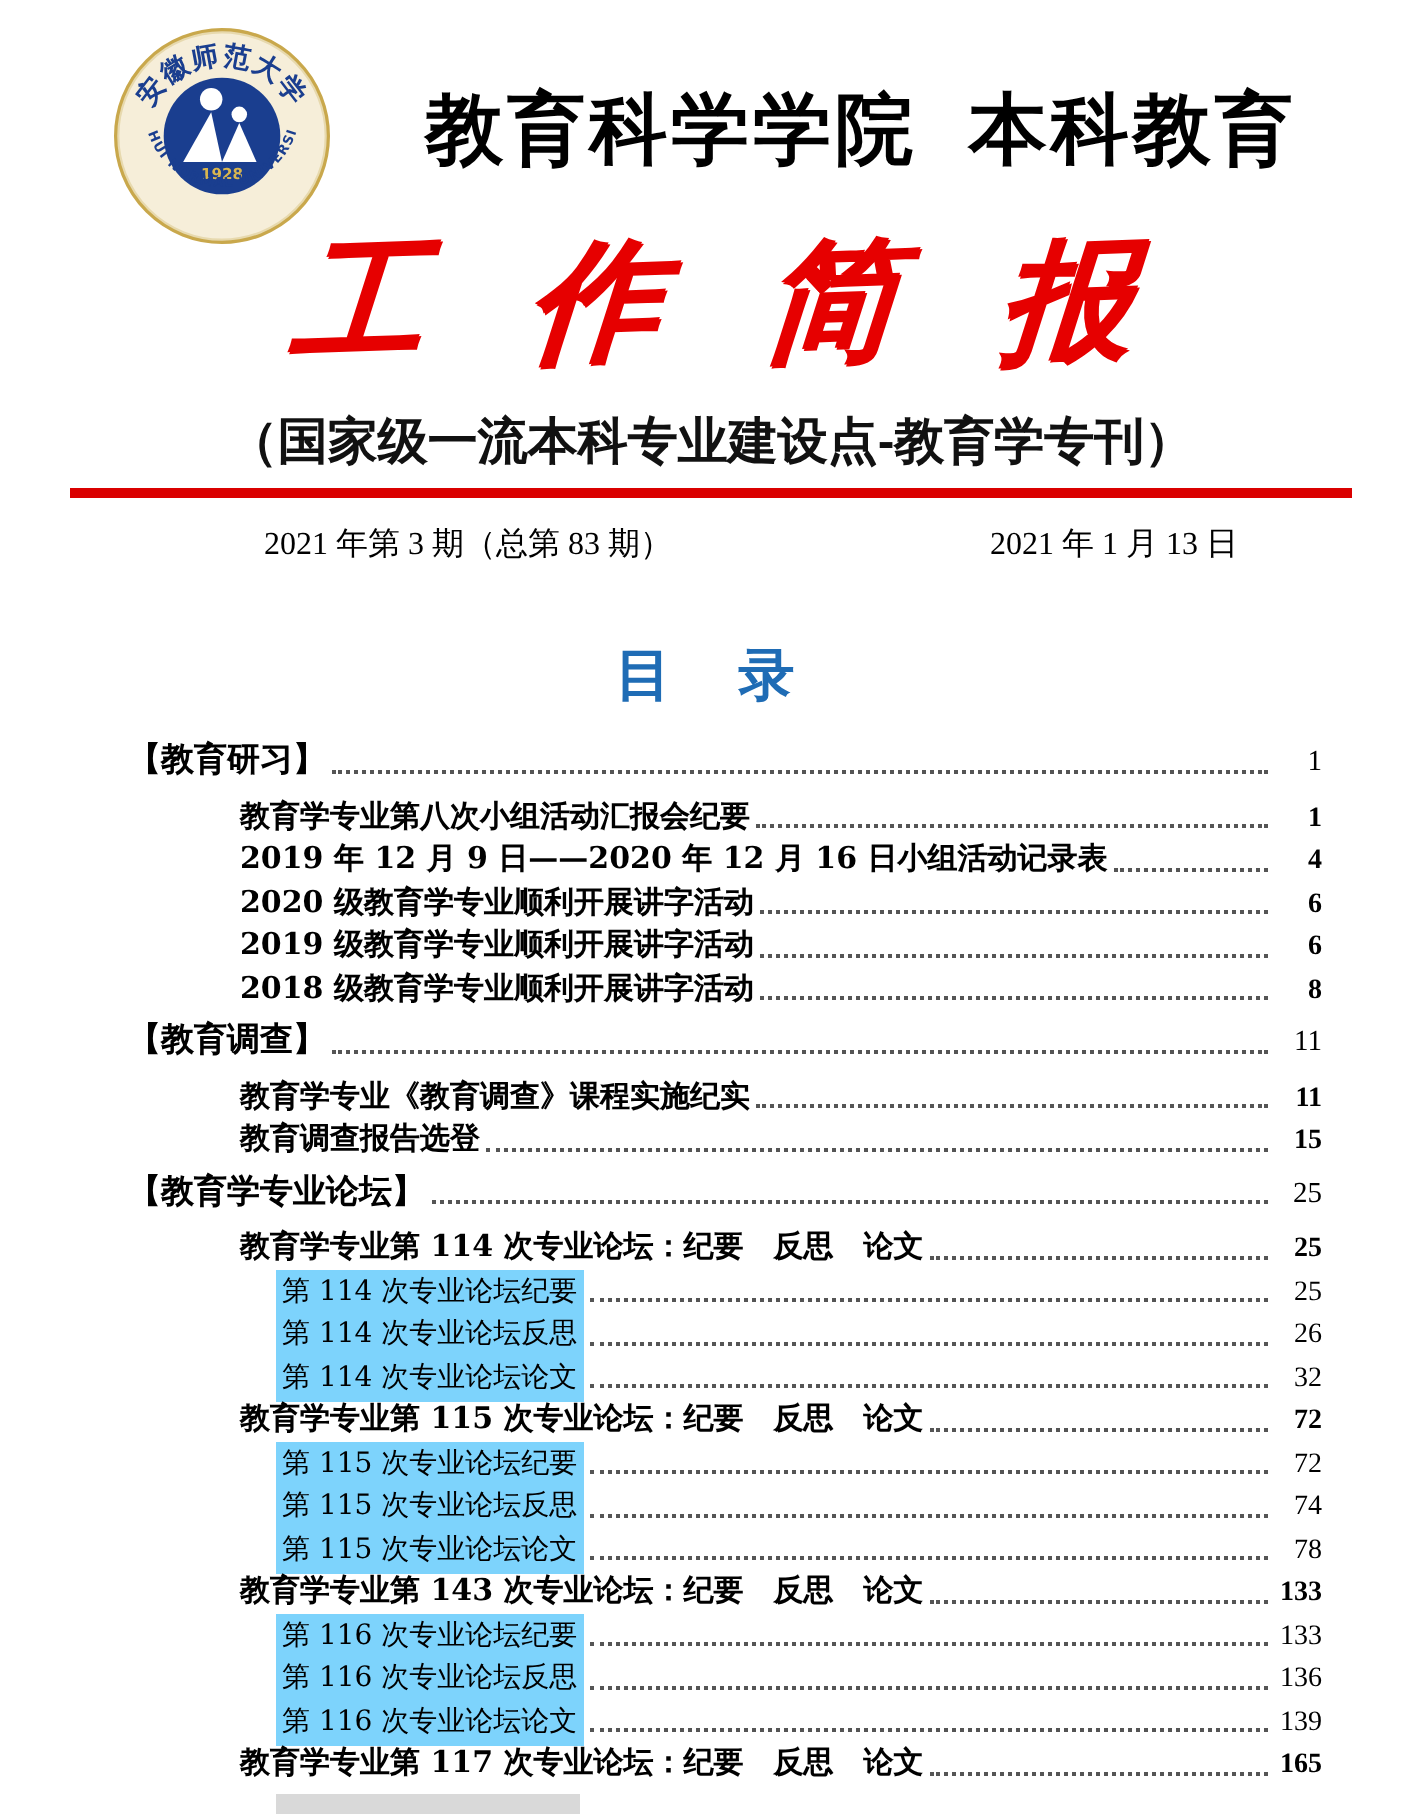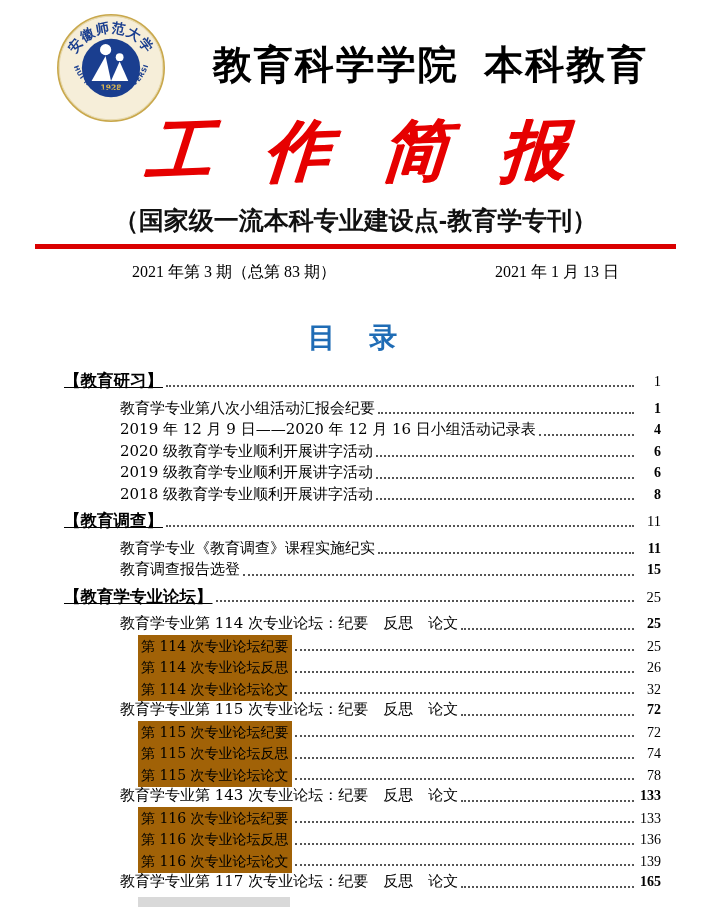--- a/index.html
+++ b/index.html
@@ -53,36 +53,36 @@
   .toc-row {
     display:flex; align-items:baseline;
     line-height:21.5px; height:21.5px; cursor:pointer;
   }
   .toc-dots { flex:1; border-bottom:2px dotted #555; margin:0 3px; align-self:flex-end; margin-bottom:5px; }
   .toc-page { min-width:24px; text-align:right; font-size:14px; color:#000; }
 
   .toc-row.lvl1 { margin:5px 0 6px 0; }
   .toc-row.lvl1 .toc-title {
     font-family:"Liberation Sans","DejaVu Sans",sans-serif;
-    font-weight:bold; font-size:16.5px; color:#000;text-decoration:underline;
+    font-weight:bold; font-size:16.5px; color:#000;
   }
   .toc-row.lvl1 .toc-page { font-size:14.5px; }
 
   .toc-row.lvl2 { padding-left:38px; }
   .toc-row.lvl2 .toc-title {
     font-family:"DejaVu Serif","Liberation Serif",serif;
-    font-weight:normal; font-size:15px; color:#000;padding-left:18px;
+    font-weight:bold; font-size:15px; color:#000;padding-left:18px;
   }
   .toc-row.lvl2 .toc-page { font-weight:bold; }
 
   .toc-row.lvl3 { padding-left:74px; }
   .toc-row.lvl3 .toc-title {
     font-family:"DejaVu Serif","Liberation Serif",serif;
     font-size:14px; color:#000;
-    background:#a16207; padding:1px 3px;
+    background:#7dd3fc; padding:1px 3px;
   }
   .toc-partial {
     margin-left:138px; margin-top:4px;
     width:152px; height:18px; background:#d9d9d9;
   }
 </style>
 </head>
 <body>
 
 <div class="page">

